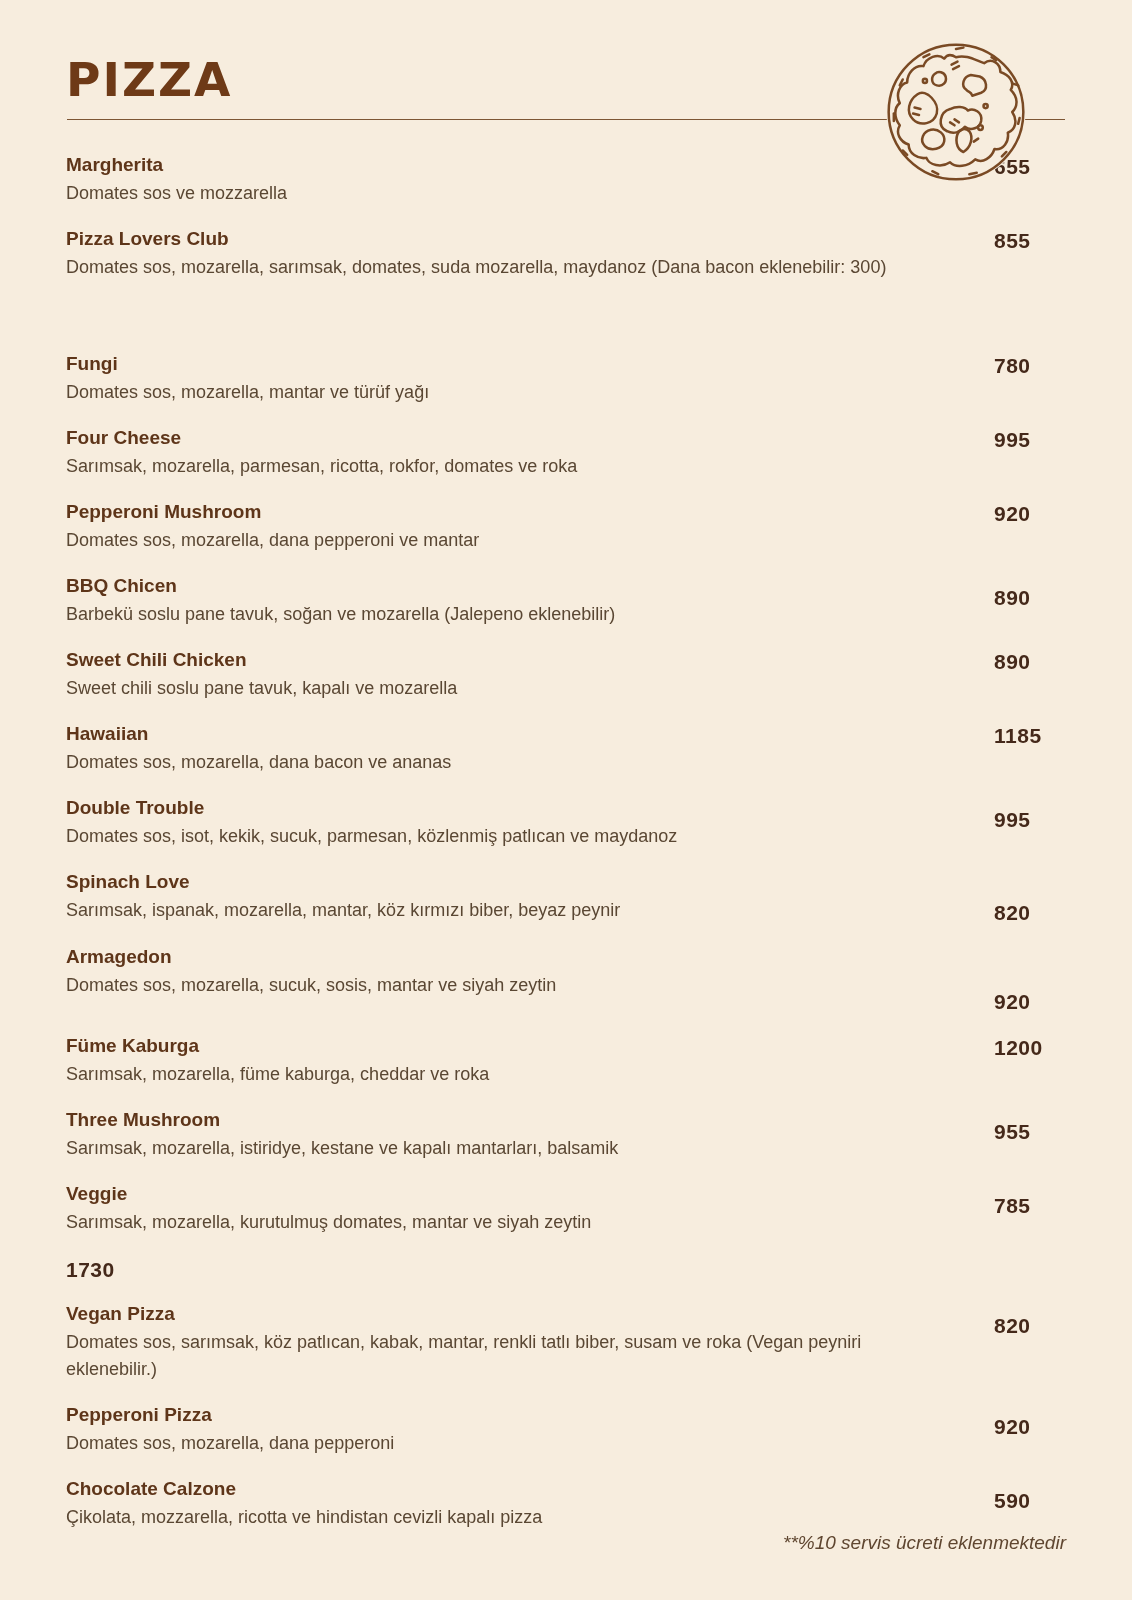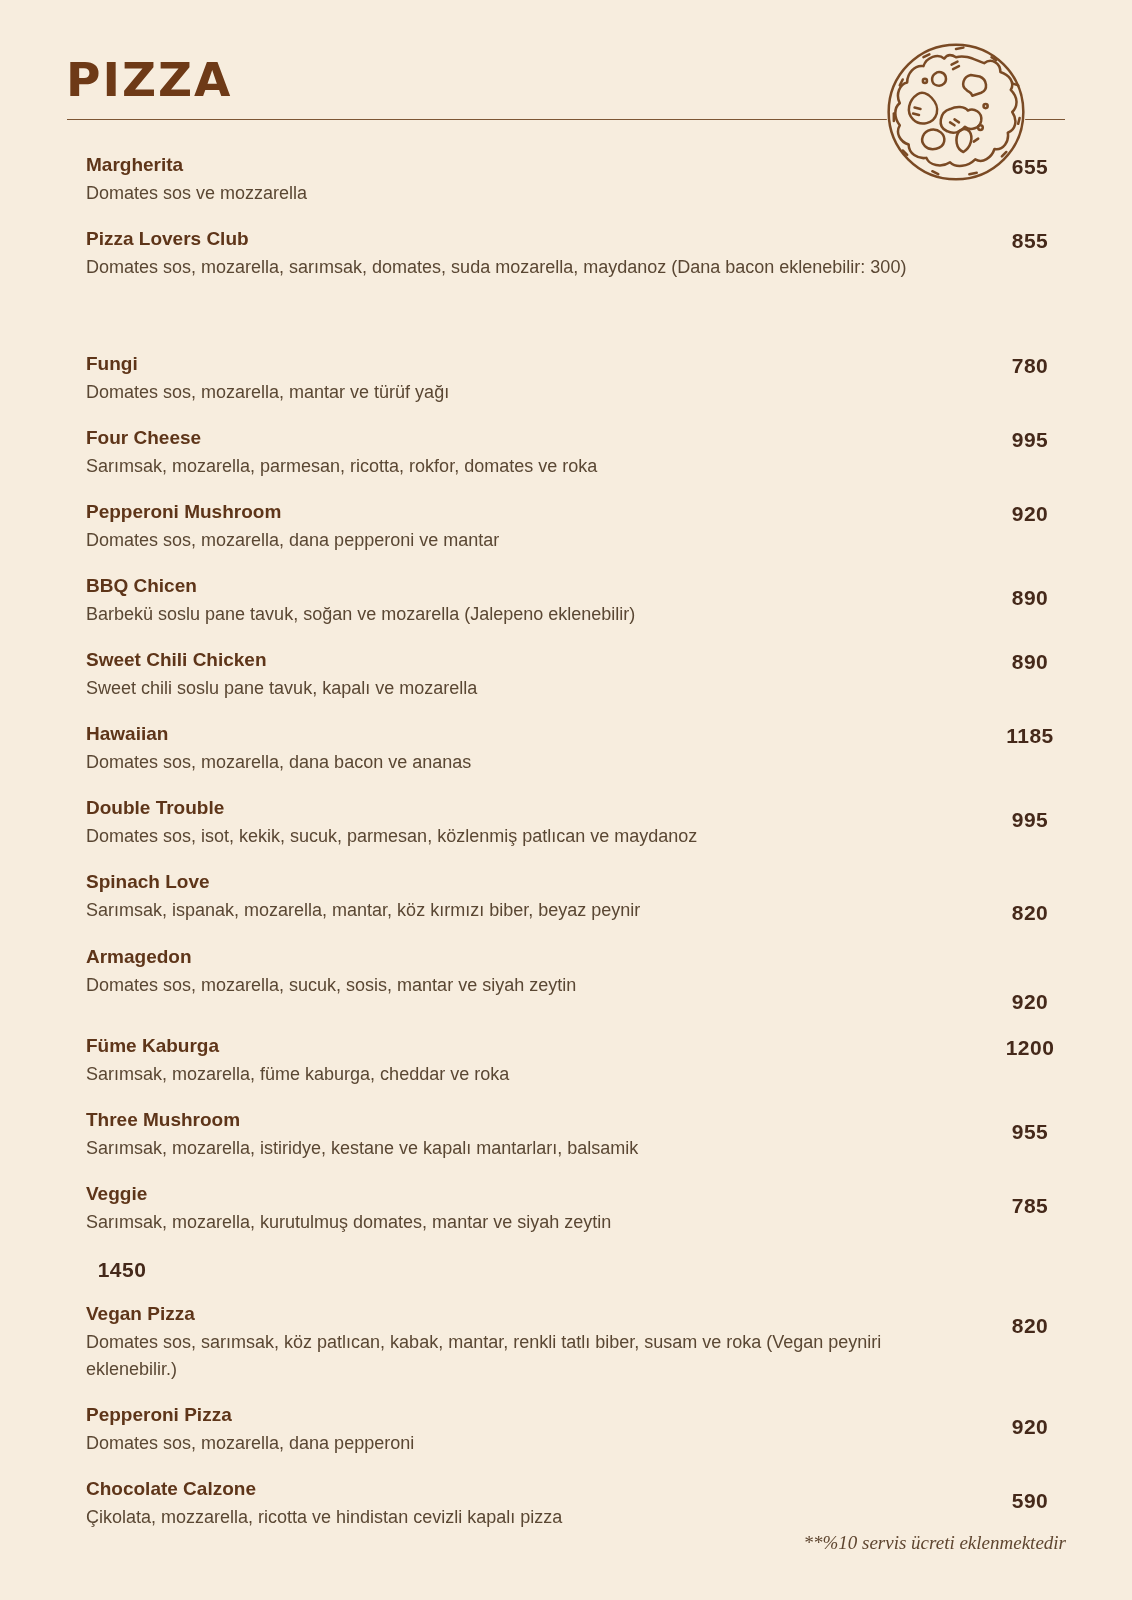--- a/index.html
+++ b/index.html
@@ -32,21 +32,21 @@
     border-top: 1.5px solid #7d5634;
   }
   .pizza-art {
     position: absolute;
     top: 38px;
     right: 102px;
     width: 148px;
     height: 148px;
   }
   
-  .menu { padding: 2px 66px 0 66px; margin-left: 20px; }
+  .menu { padding: 2px 66px 0 66px; }
   .row {
     display: flex;
     justify-content: space-between;
     align-items: flex-start;
     margin-bottom: 19px;
   }
   .row.gap-after { margin-bottom: 70px; }
   .info { max-width: 905px; padding-right: 30px; }
   .item-name {
     font-size: 19px;
@@ -56,39 +56,38 @@
   }
   .item-desc {
     font-size: 18px;
     color: #5a4733;
     line-height: 1.5;
     margin-top: 1px;
   }
   .item-price {
     flex: 0 0 auto;
     min-width: 72px;
-    text-align: center;
+    text-align: left;
     font-size: 21px;
     font-weight: 700;
     color: #45291a;
     margin-top: 3px;
     letter-spacing: 0.5px;
   }
   .p-d1 .item-price { margin-top: 13px; }
   .p-d2 .item-price { margin-top: 32px; }
   .p-d3 .item-price { margin-top: 46px; }
   
   .footer-note {
     position: absolute;
     right: 66px;
     bottom: 46px;
     font-size: 19px;
     font-style: italic;
     color: #5f4630;
-    font-family: Liberation Serif, serif;
   }
 </style>
 </head>
 <body>
 
 <div class="page">
 
   <div class="header">
     <div class="page-title">PIZZA</div>
     <div class="rule"></div>
@@ -245,21 +244,21 @@
 
     <div class="row p-d1">
       <div class="info">
         <div class="item-name">Veggie</div>
         <div class="item-desc">Sarımsak, mozarella, kurutulmuş domates, mantar ve siyah zeytin</div>
       </div>
       <div class="item-price">785</div>
     </div>
 
     <div class="row">
-      <div class="item-price">1450</div>
+      <div class="item-price">1730</div>
     </div>
 
     <div class="row p-d1">
       <div class="info">
         <div class="item-name">Vegan Pizza</div>
         <div class="item-desc">Domates sos, sarımsak, köz patlıcan, kabak, mantar, renkli tatlı biber, susam ve roka (Vegan peyniri eklenebilir.)</div>
       </div>
       <div class="item-price">820</div>
     </div>
 

